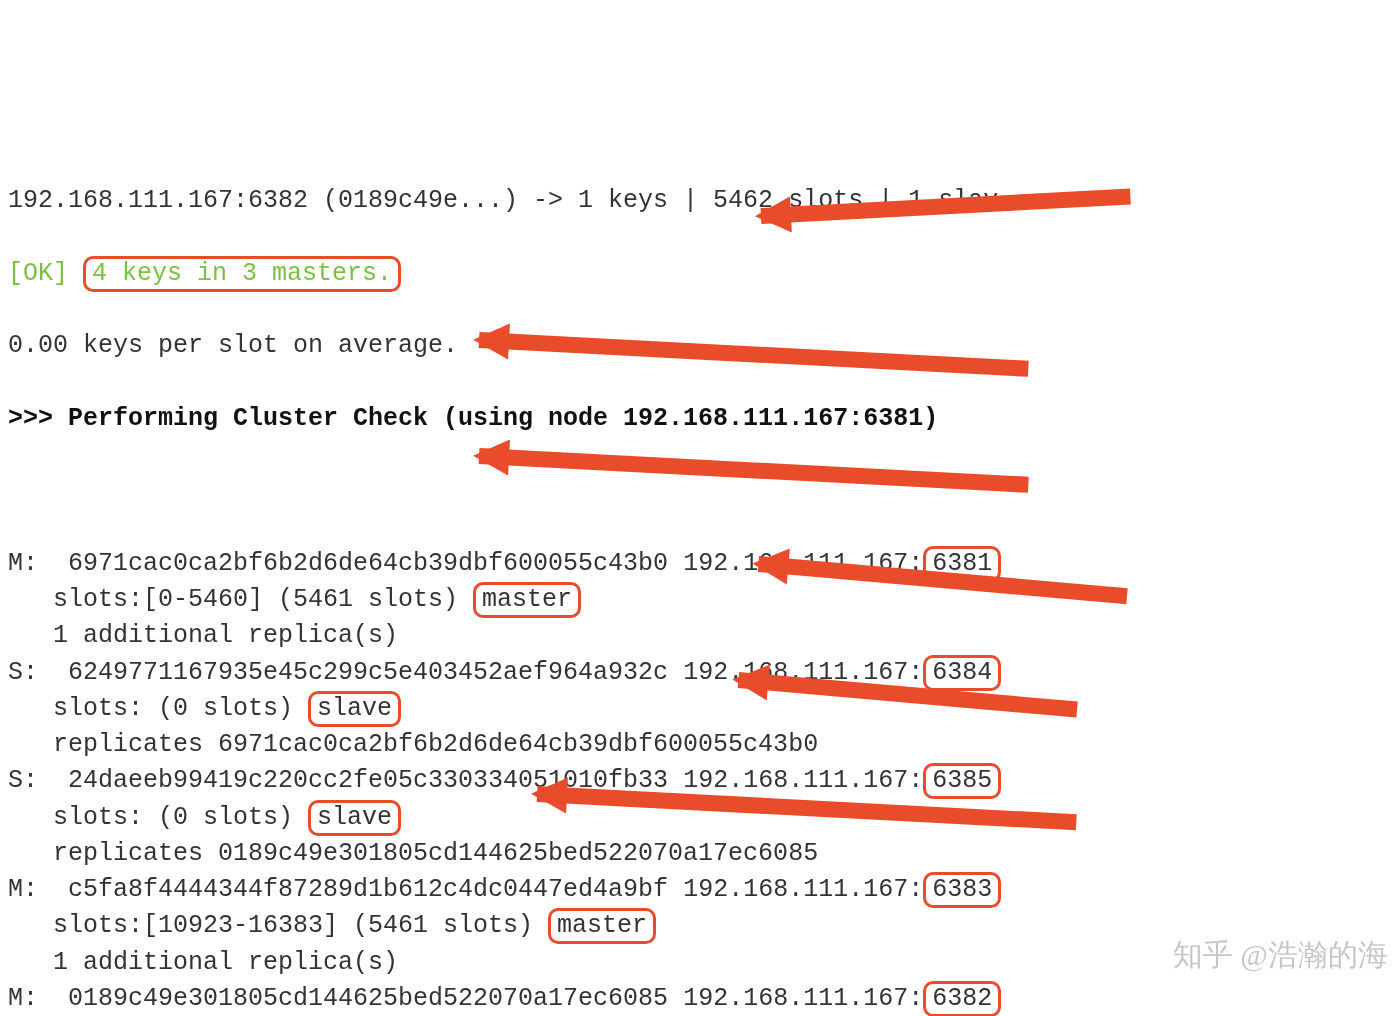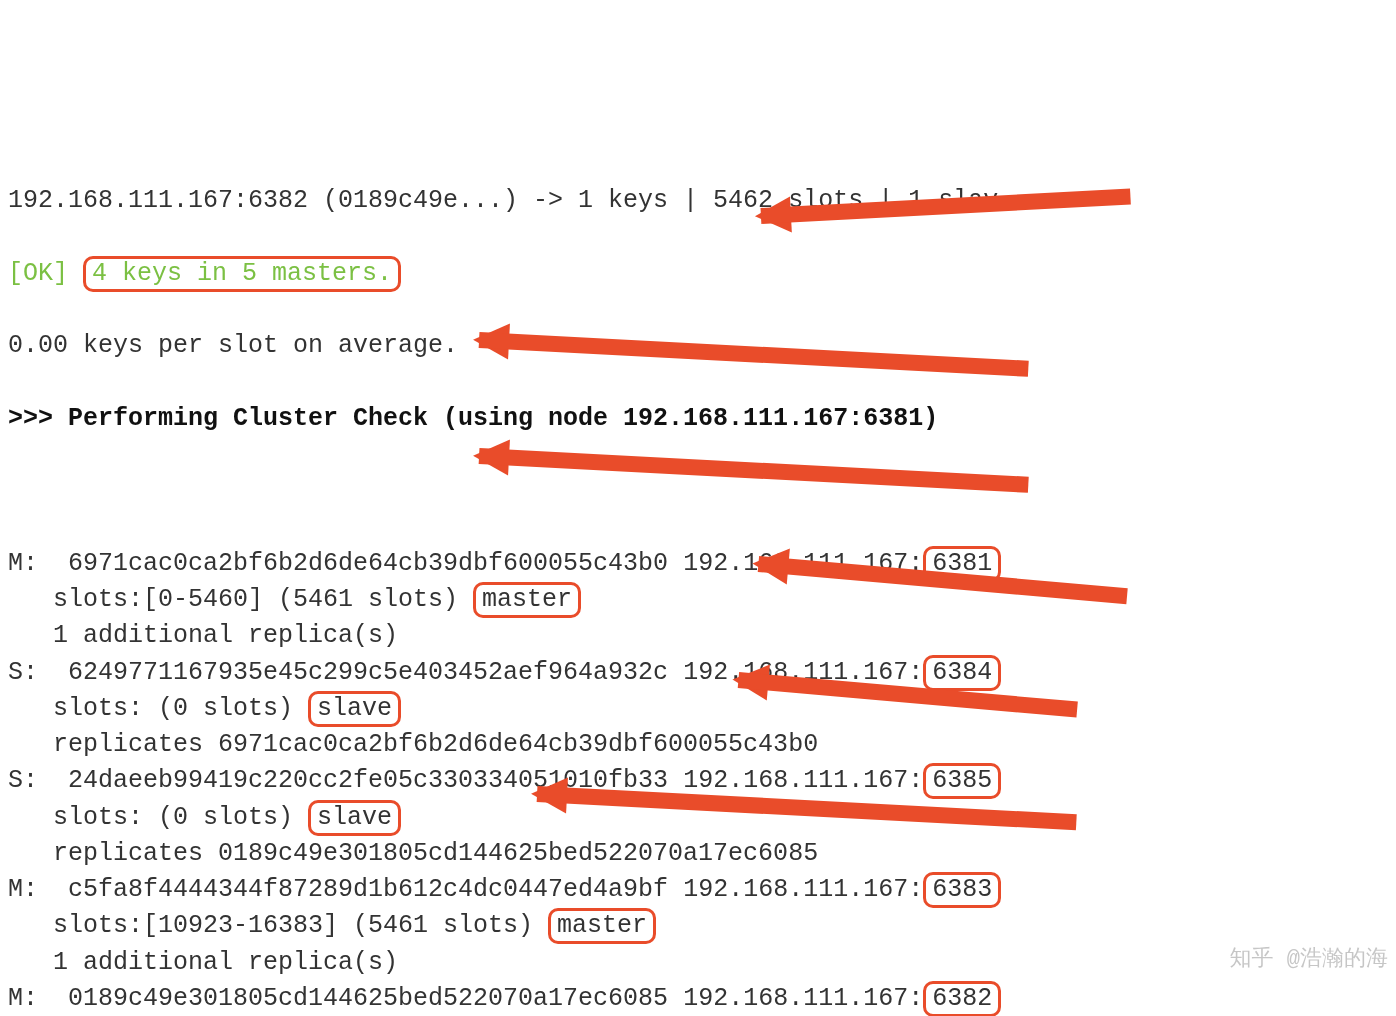--- a/index.html
+++ b/index.html
@@ -26,22 +26,22 @@
     border-radius: 10px;
     padding: 0 6px;
     display: inline-block;
     line-height: 1.2;
   }
   .watermark {
     position: absolute;
     right: 24px;
     bottom: 44px;
     color: #999;
-    font-family: Liberation Mono, monospace;
-    font-size: 22px;
+    font-family: Liberation Serif, serif;
+    font-size: 30px;
     opacity: 0.55;
     z-index: 10;
   }
   .arrow {
     position: absolute;
     transform-origin: left center;
     pointer-events: none;
     z-index: 5;
   }
   .arrow .shaft {
@@ -57,21 +57,21 @@
     border-right: 36px solid #e94c2a;
   }
 </style>
 </head>
 <body>
 
 
 
 
 <div class="line">192.168.111.167:6382 (0189c49e...) -&gt; 1 keys | 5462 slots | 1 slav</div>
-<div class="line"><span class="green">[OK] </span><span class="green redbox">4 keys in 5 masters.</span></div>
+<div class="line"><span class="green">[OK] </span><span class="green redbox">4 keys in 3 masters.</span></div>
 <div class="line">0.00 keys per slot on average.</div>
 <div class="line bold">&gt;&gt;&gt; Performing Cluster Check (using node 192.168.111.167:6381)</div>
 
 
 <div id="nodes-container"><div class="line"><span>M:  </span><span>6971cac0ca2bf6b2d6de64cb39dbf600055c43b0</span><span> 192.168.111.167:</span><span class="redbox">6381</span></div><div class="line"><span>   slots:[0-5460] (5461 slots) </span><span class="redbox">master</span></div><div class="line">   1 additional replica(s)</div><div class="line"><span>S:  </span><span>6249771167935e45c299c5e403452aef964a932c</span><span> 192.168.111.167:</span><span class="redbox">6384</span></div><div class="line"><span>   slots: (0 slots) </span><span class="redbox">slave</span></div><div class="line">   replicates 6971cac0ca2bf6b2d6de64cb39dbf600055c43b0</div><div class="line"><span>S:  </span><span>24daeeb99419c220cc2fe05c330334051010fb33</span><span> 192.168.111.167:</span><span class="redbox">6385</span></div><div class="line"><span>   slots: (0 slots) </span><span class="redbox">slave</span></div><div class="line">   replicates 0189c49e301805cd144625bed522070a17ec6085</div><div class="line"><span>M:  </span><span>c5fa8f4444344f87289d1b612c4dc0447ed4a9bf</span><span> 192.168.111.167:</span><span class="redbox">6383</span></div><div class="line"><span>   slots:[10923-16383] (5461 slots) </span><span class="redbox">master</span></div><div class="line">   1 additional replica(s)</div><div class="line"><span>M:  </span><span>0189c49e301805cd144625bed522070a17ec6085</span><span> 192.168.111.167:</span><span class="redbox">6382</span></div></div>
 
 
 
 
 

